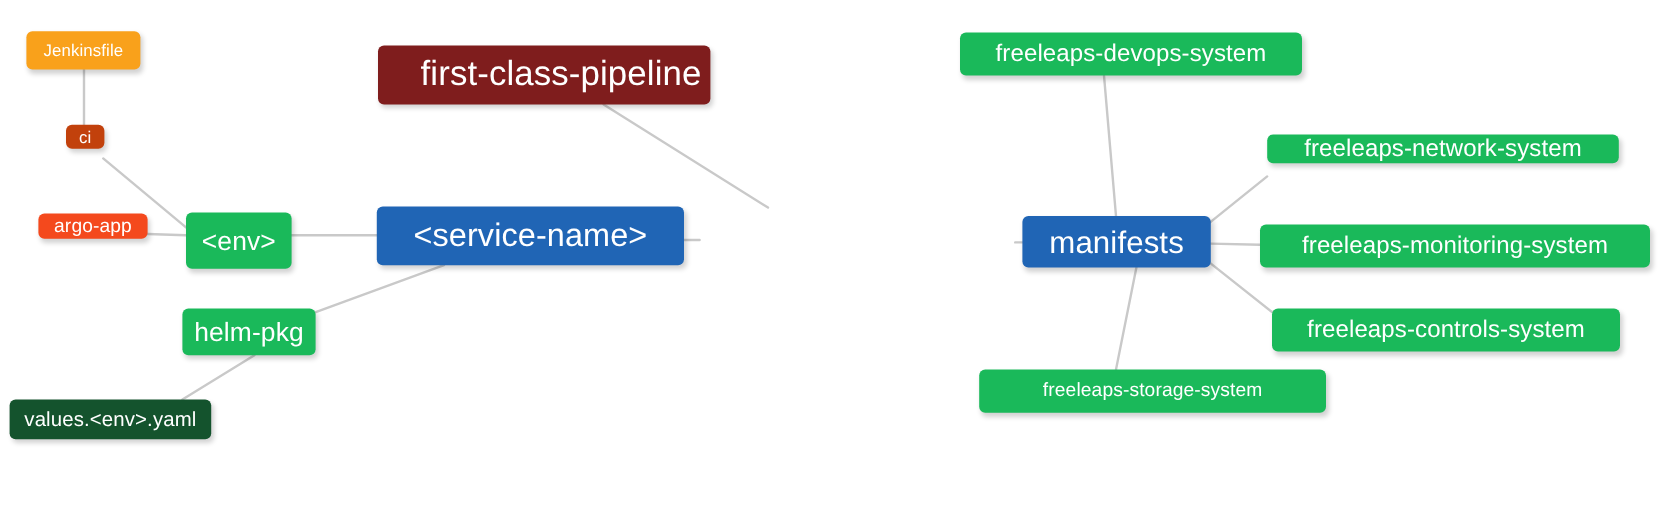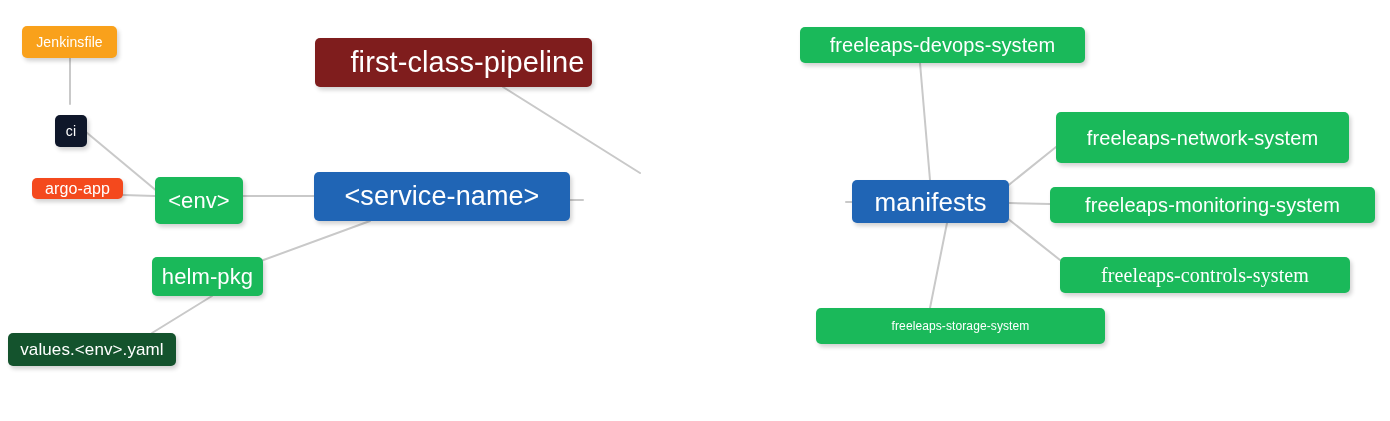--- a/index.html
+++ b/index.html
@@ -62,21 +62,21 @@
       <line x1="846" y1="202" x2="852" y2="202" stroke="#c9c9c9" stroke-width="2" stroke-linecap="round"></line>
       <line x1="930" y1="180" x2="920" y2="63" stroke="#c9c9c9" stroke-width="2" stroke-linecap="round"></line>
       <line x1="1005" y1="188" x2="1056" y2="147" stroke="#c9c9c9" stroke-width="2" stroke-linecap="round"></line>
       <line x1="1009" y1="203" x2="1050" y2="204" stroke="#c9c9c9" stroke-width="2" stroke-linecap="round"></line>
       <line x1="1007" y1="218" x2="1060" y2="260" stroke="#c9c9c9" stroke-width="2" stroke-linecap="round"></line>
       <line x1="947" y1="223" x2="930" y2="308" stroke="#c9c9c9" stroke-width="2" stroke-linecap="round"></line>
     </svg>
 <div class="node" style="left: 22px; top: 26px; width: 95px; height: 32px; background: rgb(249, 161, 27); font-size: 14px;">
       <span class="node-label">Jenkinsfile</span>
     </div>
-    <div class="node" style="left: 55px; top: 104px; width: 32px; height: 32px; background: #0f172a; font-size: 14px; margin-top: 11px;">
+    <div class="node" style="left: 55px; top: 104px; width: 32px; height: 20px; background: #c2410c; font-size: 14px;">
       <span class="node-label">ci</span>
     </div>
     <div class="node" style="left: 32px; top: 178px; width: 91px; height: 21px; background: rgb(244, 73, 29); font-size: 16px;">
       <span class="node-label">argo-app</span>
     </div>
     <div class="node" style="left: 155px; top: 177px; width: 88px; height: 47px; background: rgb(26, 185, 90); font-size: 22px;">
       <span class="node-label">&lt;env&gt;</span>
     </div>
     <div class="node" style="left: 152px; top: 257px; width: 111px; height: 39px; background: rgb(26, 185, 90); font-size: 22px;">
       <span class="node-label">helm-pkg</span>
@@ -89,25 +89,25 @@
     </div>
     <div class="node" style="left: 314px; top: 172px; width: 256px; height: 49px; background: rgb(32, 101, 181); font-size: 27px;">
       <span class="node-label">&lt;service-name&gt;</span>
     </div>
     <div class="node" style="left: 800px; top: 27px; width: 285px; height: 36px; background: rgb(26, 185, 90); font-size: 20px;">
       <span class="node-label">freeleaps-devops-system</span>
     </div>
     <div class="node" style="left: 852px; top: 180px; width: 157px; height: 43px; background: rgb(32, 101, 181); font-size: 26px;">
       <span class="node-label">manifests</span>
     </div>
-    <div class="node" style="left: 1056px; top: 112px; width: 293px; height: 51px; background: rgb(26, 185, 90); font-size: 20px;">
+    <div class="node" style="left: 1056px; top: 112px; width: 293px; height: 24px; background: rgb(26, 185, 90); font-size: 20px;">
       <span class="node-label">freeleaps-network-system</span>
     </div>
     <div class="node" style="left: 1050px; top: 187px; width: 325px; height: 36px; background: rgb(26, 185, 90); font-size: 20px;">
       <span class="node-label">freeleaps-monitoring-system</span>
     </div>
-    <div class="node" style="left: 1060px; top: 257px; width: 290px; height: 36px; background: rgb(26, 185, 90); font-size: 20px; font-family: Liberation Serif, serif;">
+    <div class="node" style="left: 1060px; top: 257px; width: 290px; height: 36px; background: rgb(26, 185, 90); font-size: 20px;">
       <span class="node-label">freeleaps-controls-system</span>
     </div>
-    <div class="node" style="left: 816px; top: 308px; width: 289px; height: 36px; background: rgb(26, 185, 90); font-size: 12px;">
+    <div class="node" style="left: 816px; top: 308px; width: 289px; height: 36px; background: rgb(26, 185, 90); font-size: 16px;">
       <span class="node-label">freeleaps-storage-system</span>
     </div>
   </div>
 
 </body></html>

